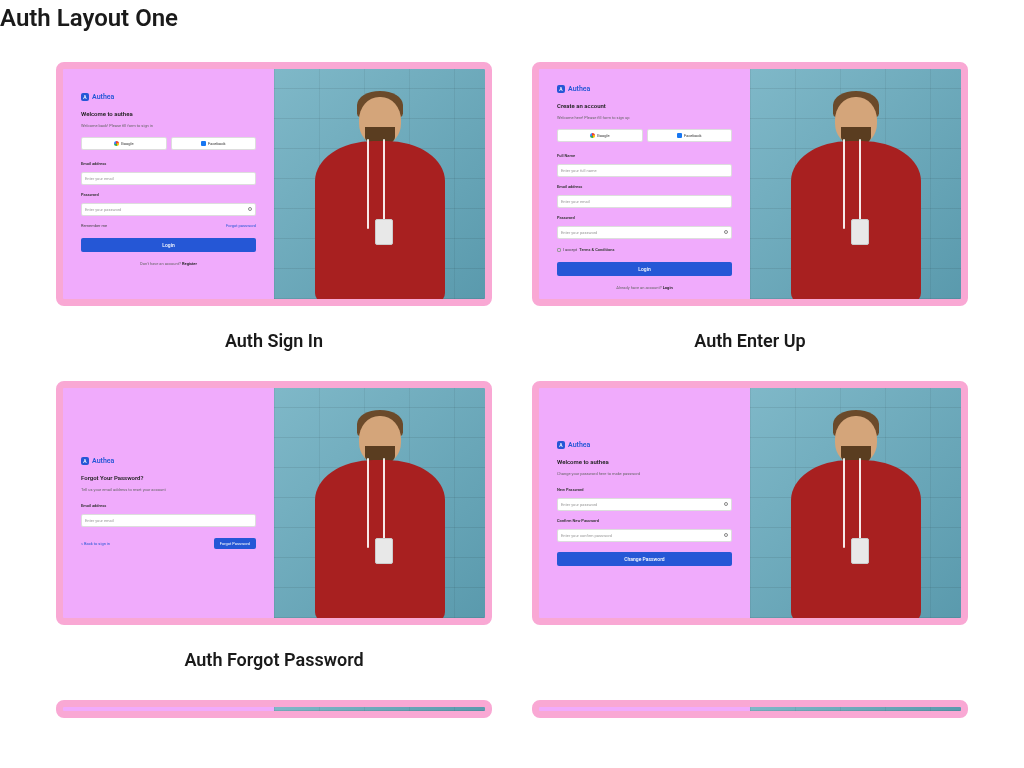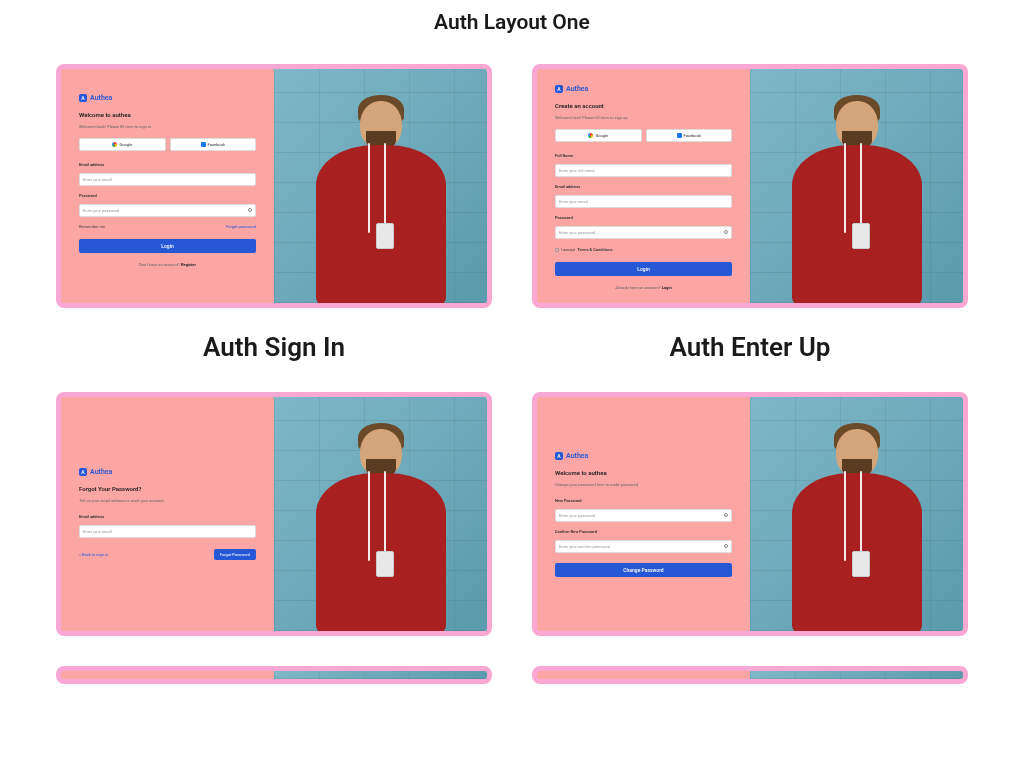--- a/index.html
+++ b/index.html
@@ -1,32 +1,32 @@
 <!DOCTYPE html>
 <html><head>
 <meta charset="utf-8">
 <style>
 *{margin:0;padding:0;box-sizing:border-box}
 body{font-family:-apple-system,BlinkMacSystemFont,"Segoe UI",Roboto,sans-serif;background:#fff;width:1024px;height:768px;overflow:hidden}
-.page-title{text-align:center;font-size:21px;font-weight:600;padding:10px 0 30px;color:#1a1a1a}
+.page-title{text-align:left;font-size:24px;font-weight:600;padding:4px 0 30px;color:#1a1a1a}
 .grid{display:grid;grid-template-columns:1fr 1fr;gap:30px 40px;padding:0 56px}
 .card{display:flex;flex-direction:column;align-items:center}
-.thumb{width:100%;height:244px;border:5px solid #f9a8d4;border-radius:8px;overflow:hidden;display:flex;background:#fca5a5}
+.thumb{width:100%;height:244px;border:7px solid #f9a8d4;border-radius:8px;overflow:hidden;display:flex;background:#f0abfc}
 .form-pane{width:50%;padding:16px 18px;display:flex;flex-direction:column;gap:5px;font-size:5px}
 .img-pane{width:50%;background:linear-gradient(135deg,#7fb8c8 0%,#5a9aad 100%);position:relative;overflow:hidden}
 .brick-wall{position:absolute;inset:0;background:repeating-linear-gradient(0deg,rgba(0,0,0,0.08) 0px,rgba(0,0,0,0.08) 1px,transparent 1px,transparent 30px),repeating-linear-gradient(90deg,rgba(0,0,0,0.06) 0px,rgba(0,0,0,0.06) 1px,transparent 1px,transparent 45px)}
 .person{position:absolute;bottom:0;left:50%;transform:translateX(-50%);width:150px;height:220px}
 .head{width:42px;height:48px;background:#d4a57a;border-radius:48% 48% 45% 45%;position:absolute;top:18px;left:54px}
 .hair{width:46px;height:28px;background:#6b4a2a;border-radius:50% 50% 20% 20%;position:absolute;top:12px;left:52px}
 .beard{width:30px;height:18px;background:#5a3d20;border-radius:0 0 45% 45%;position:absolute;top:48px;left:60px}
 .body{width:130px;height:160px;background:#a82020;border-radius:45% 45% 5% 5%/25% 25% 5% 5%;position:absolute;top:62px;left:10px}
 .phone{width:18px;height:26px;background:#e8e8e8;border-radius:2px;position:absolute;top:140px;left:70px;border:1px solid #ccc}
 .wire{position:absolute;top:60px;left:62px;width:2px;height:90px;background:#fff;opacity:0.9;border-radius:1px}
 .wire2{position:absolute;top:60px;left:78px;width:2px;height:86px;background:#fff;opacity:0.9;border-radius:1px}
-.caption{font-size:26px;font-weight:600;color:#1a1a1a;margin-top:24px}
+.caption{font-size:18px;font-weight:600;color:#1a1a1a;margin-top:24px}
 .brand{display:flex;align-items:center;gap:3px;color:#2557d6;font-weight:600;font-size:7px;margin-bottom:4px}
 .brand-badge{width:8px;height:8px;background:#2557d6;border-radius:2px;display:flex;align-items:center;justify-content:center;color:#fff;font-size:5px}
 .h1{font-size:6px;font-weight:600;color:#222;margin-bottom:1px}
 .sub{font-size:4px;color:#666;margin-bottom:4px}
 .social{display:flex;gap:4px;margin-bottom:4px}
 .social-btn{flex:1;border:1px solid #ddd;border-radius:2px;padding:3px;display:flex;align-items:center;justify-content:center;gap:2px;font-size:4px;color:#333;background:#fff}
 .lbl{font-size:4px;color:#333;font-weight:600;margin-top:2px}
 .inp{width:100%;border:1px solid #ddd;border-radius:2px;padding:3px;font-size:4px;color:#999;margin-top:1px;background:#fff;position:relative}
 .inp-wrap{position:relative}
 .eye{position:absolute;right:4px;top:50%;transform:translateY(-50%);width:4px;height:4px;border:1px solid #888;border-radius:50%}
@@ -178,20 +178,21 @@
             <div class="hair"></div>
             <div class="head"></div>
             <div class="beard"></div>
             <div class="body"></div>
             <div class="wire"></div>
             <div class="wire2"></div>
             <div class="phone"></div>
           </div>
         </div>
     </div>
+    <div class="caption">Auth Forgot Password</div>
   </div>
 
   <div class="card">
     <div class="thumb">
       <div class="form-pane">
         <div class="spacer"></div>
         <div class="brand">
             <span class="brand-badge">A</span>
             <span>Authea</span>
           </div>

